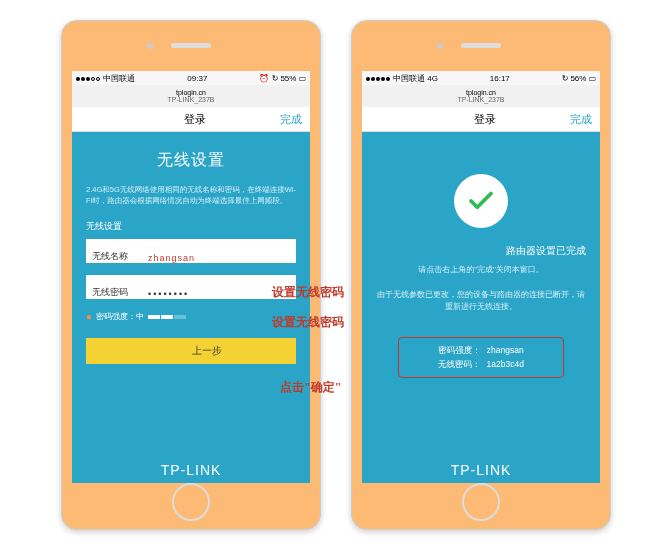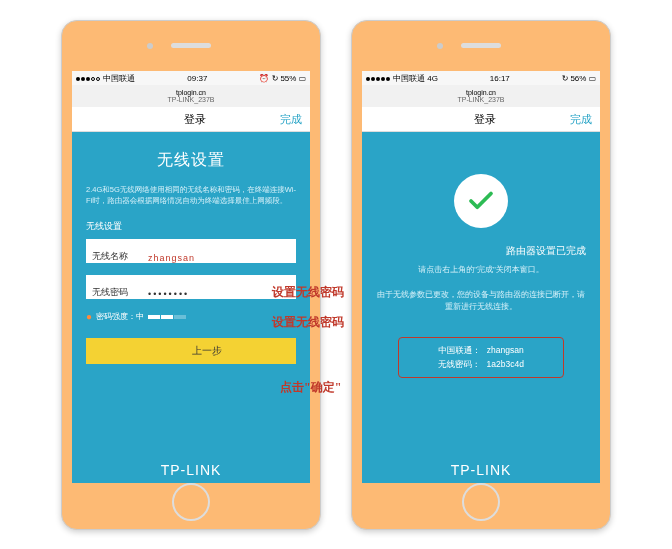--- a/index.html
+++ b/index.html
@@ -268,21 +268,21 @@
       <div class="check-circle">
         <svg viewBox="0 0 24 24">
             <path fill="none" stroke="#2dbb54" stroke-width="3" stroke-linecap="round" stroke-linejoin="round" d="M4 12 l5 5 l11 -11"></path>
           </svg>
       </div>
       <div class="done-title">路由器设置已完成</div>
       <div class="done-sub">请点击右上角的"完成"关闭本窗口。</div>
       <div class="done-note">由于无线参数已更改，您的设备与路由器的连接已断开，请重新进行无线连接。</div>
       <div class="info-box">
         <div class="row">
-          <span>中国联通：</span>
+          <span>密码强度：</span>
           <span>zhangsan</span>
         </div>
         <div class="row">
           <span>无线密码：</span>
           <span>1a2b3c4d</span>
         </div>
       </div>
       <div class="brand">TP-LINK</div>
     </div>
   </div>

